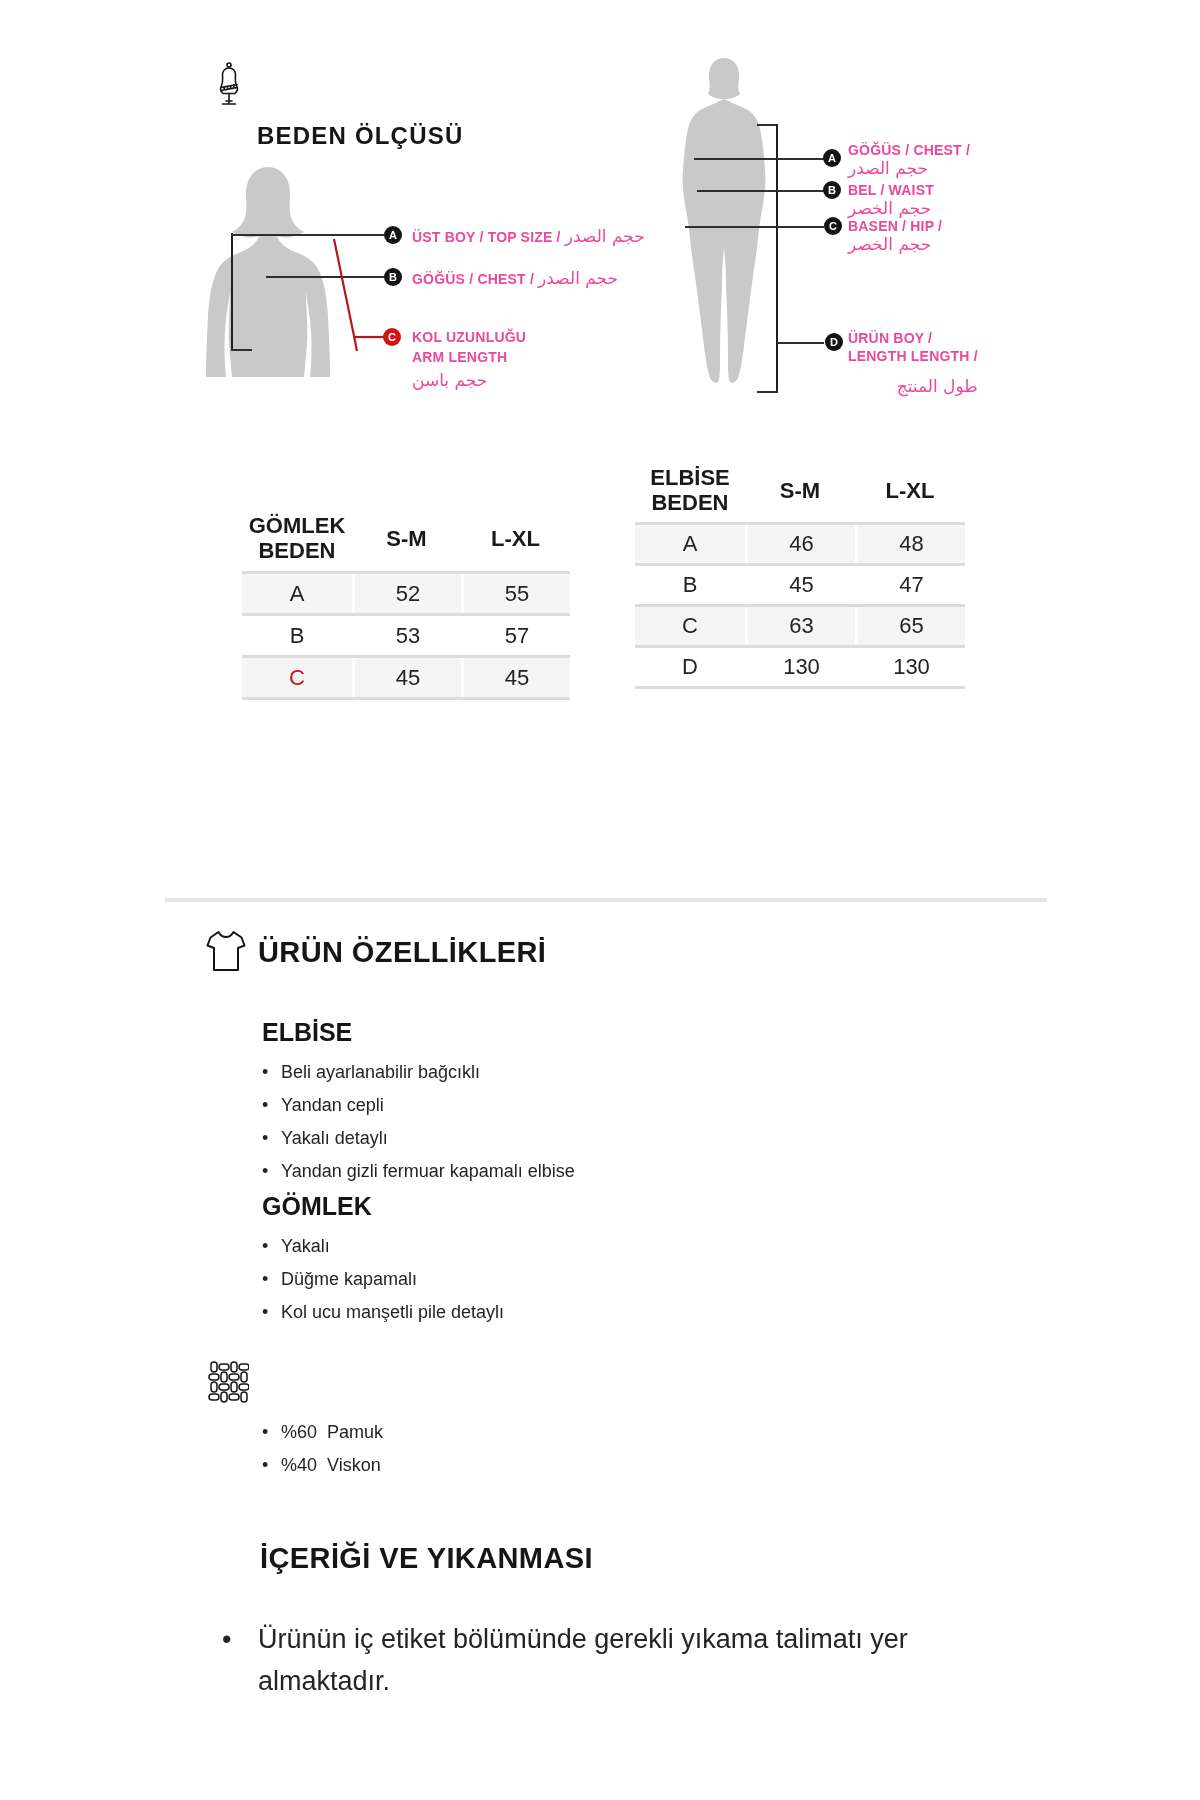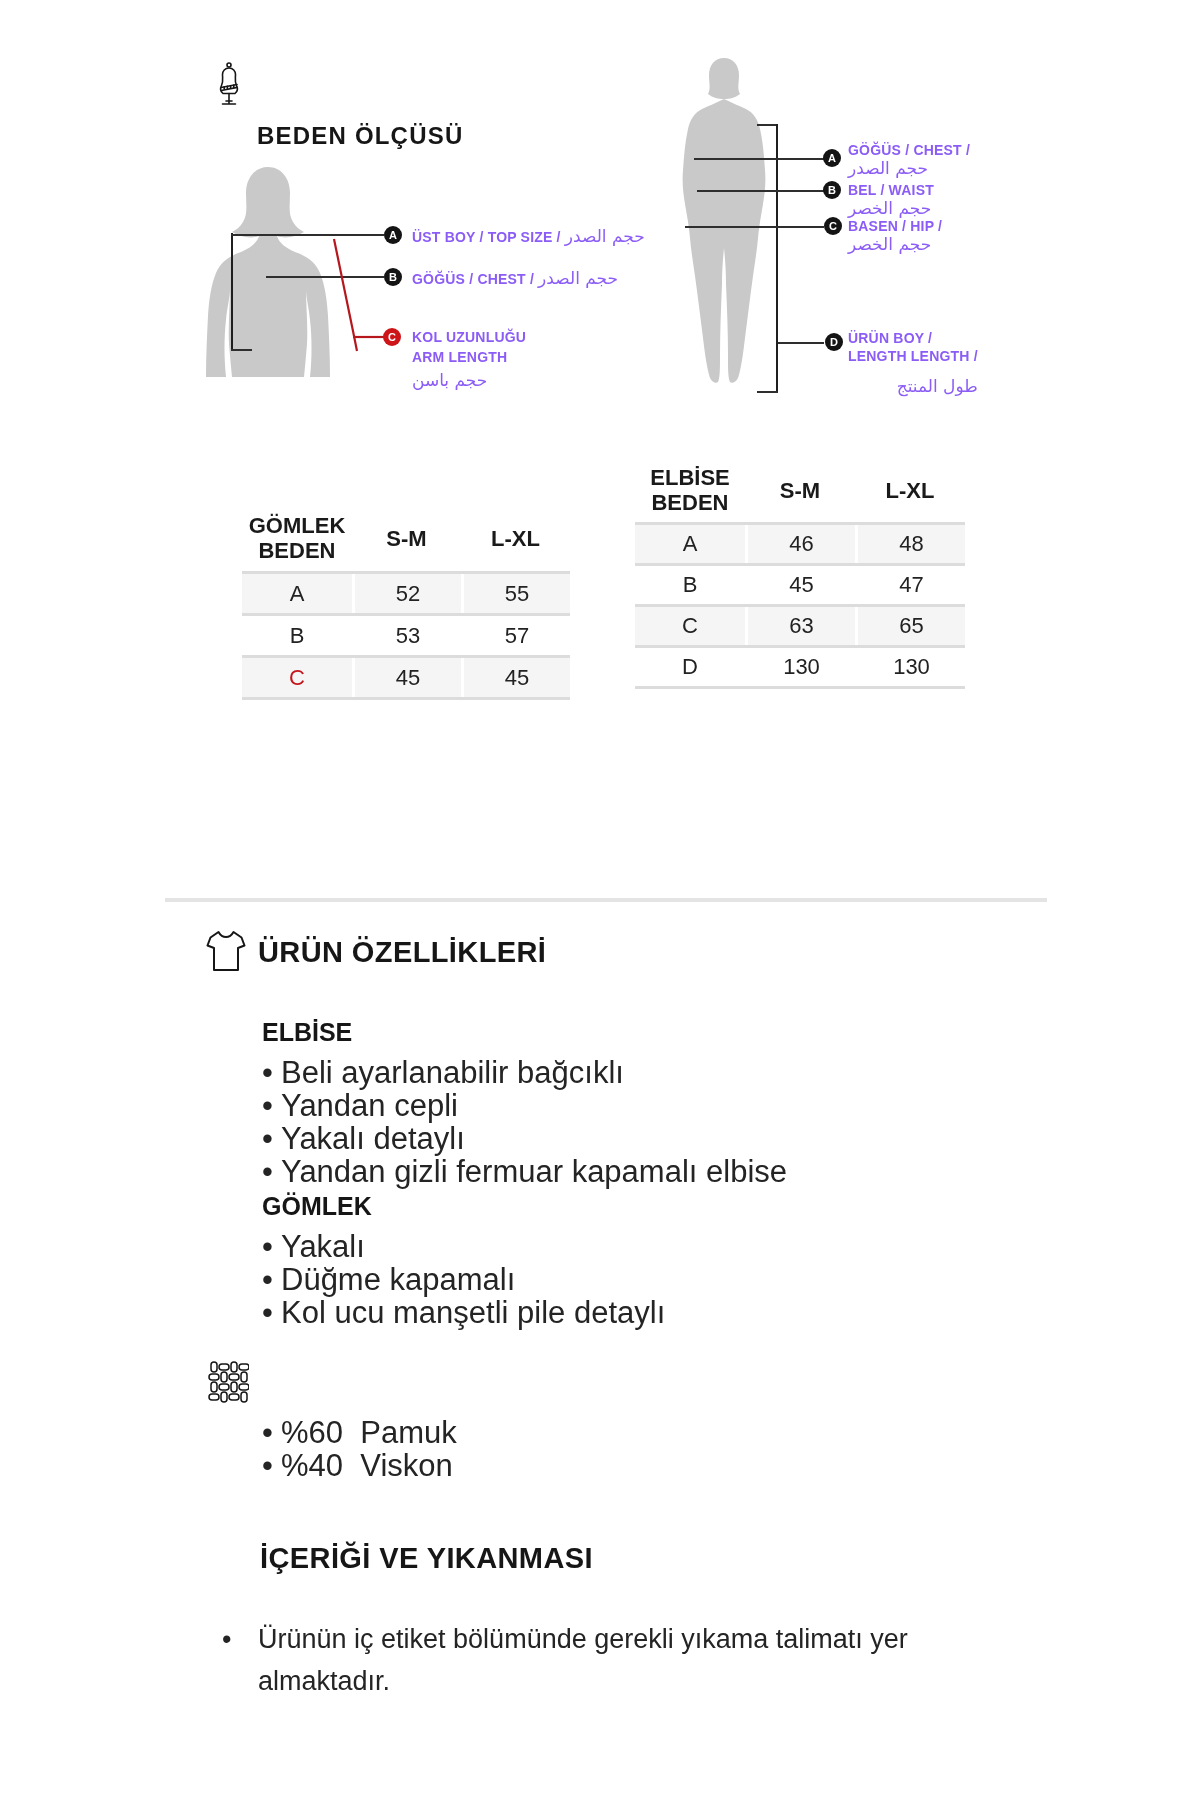--- a/index.html
+++ b/index.html
@@ -11,42 +11,42 @@
   .main-title{font-size:24px;font-weight:700;letter-spacing:1.2px;color:#161616;}
   .sec-title{font-size:29px;font-weight:700;letter-spacing:.4px;color:#161616;}
   .sub-title{font-size:25px;font-weight:700;color:#161616;}
 
   
   .fig-line{background:#2e2e2e;height:2px;}
   .fig-vline{background:#1f1f1f;width:2px;}
   .badge{width:18px;height:18px;border-radius:50%;background:#141414;color:#fff;
          font-size:11px;font-weight:700;display:flex;align-items:center;justify-content:center;}
   .badge.red{background:#cd1419;}
-  .fig-label{font-size:14px;font-weight:700;color:#8b5cf6;letter-spacing:.2px;white-space:nowrap;line-height:18px;}
+  .fig-label{font-size:14px;font-weight:700;color:#ec4899;letter-spacing:.2px;white-space:nowrap;line-height:18px;}
   .fig-label .ar{font-weight:400;font-size:17px;font-family:"DejaVu Sans",sans-serif;}
   .vcenter{transform:translateY(-50%);}
 
   
   .size-table{position:absolute;}
   .t-grid{display:grid;align-items:center;text-align:center;}
   .t-head{font-size:22px;font-weight:700;color:#1a1a1a;line-height:25px;}
   .t-row{border-top:3px solid #dcdcdc;}
   .t-row:last-child{border-bottom:3px solid #dcdcdc;}
   .t-row .cell{display:flex;align-items:center;justify-content:center;font-size:22px;color:#222;height:100%;}
   .t-row .cell + .cell{border-left:3px solid #ffffff;}
   .t-row.gray .cell{background:#f5f5f5;}
   .t-row.white .cell{background:#ffffff;}
   .cell.red{color:#c3161c;}
 
   
   .body-line{font-size:25px;line-height:39px;color:#242424;}
   .pre{white-space:pre-wrap;}
   .b{font-weight:700;color:#161616;}
   ul.plain{list-style:none;margin:0;padding:0;}
-  ul.plain li{font-size:31px;line-height:33px;color:#242424;}
+  ul.plain li{font-size:18px;line-height:33px;color:#242424;}
   .dot{display:inline-block;width:19px;color:#242424;}
   .divider{background:#e4e4e4;height:4px;}
   .care-text{font-size:27px;line-height:42px;color:#242424;}
   svg{display:block;}
 </style>
 </head>
 <body>
 
 <div class="page">
 

